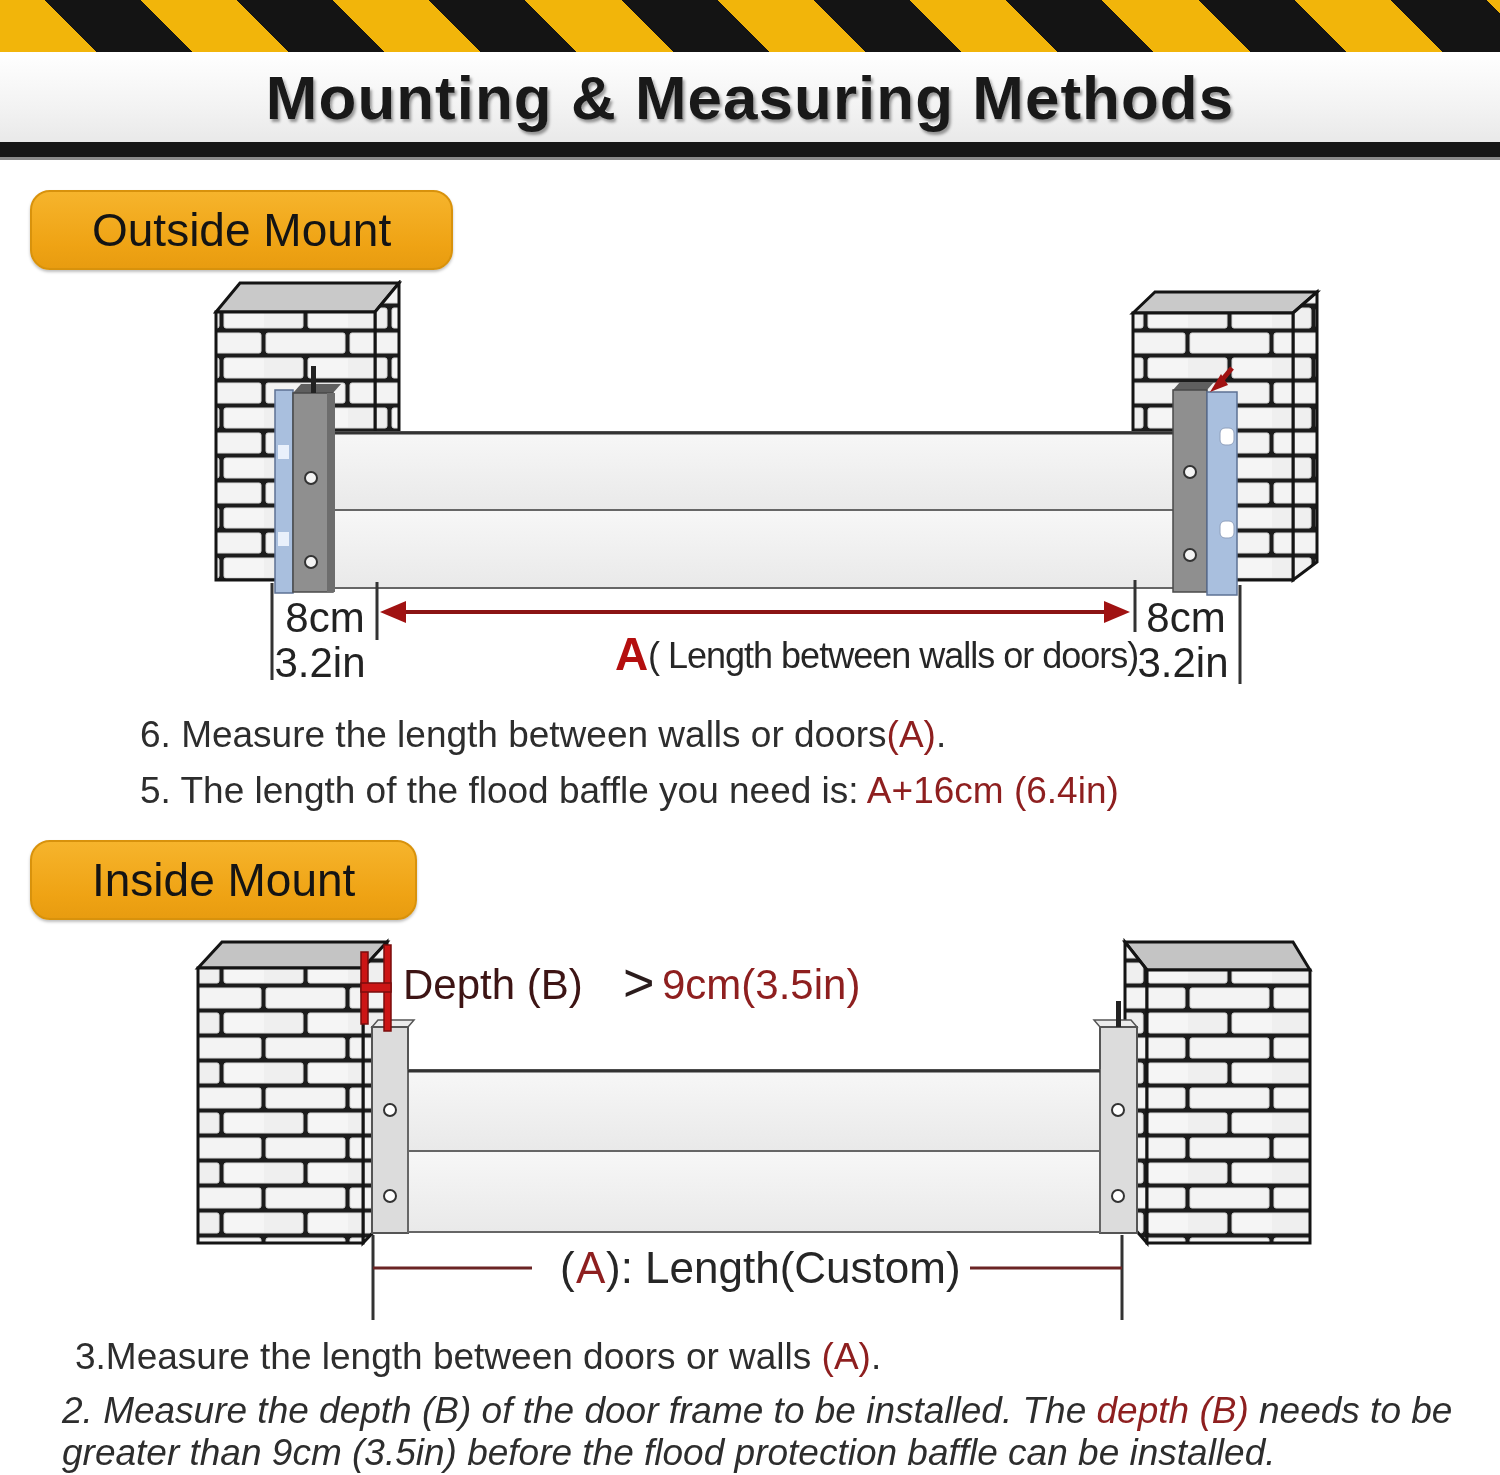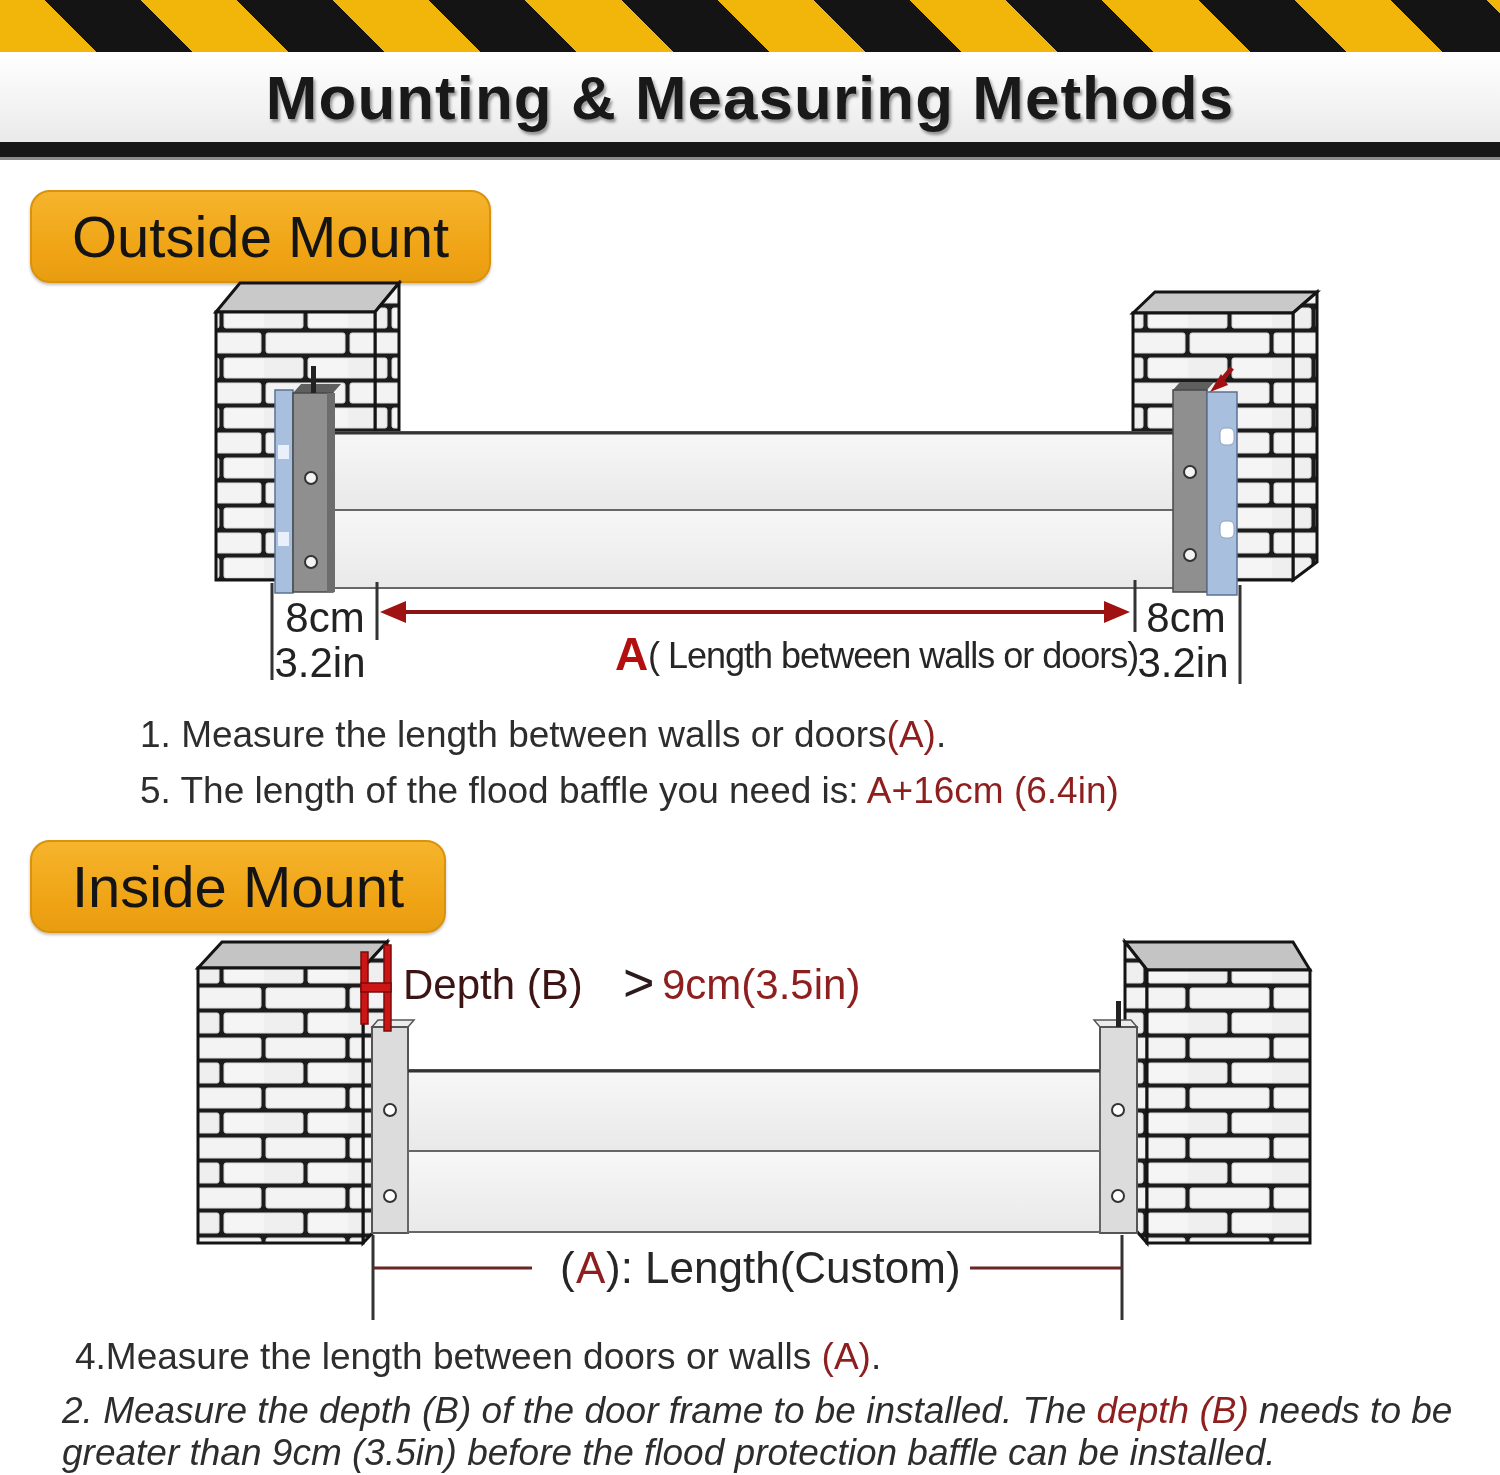--- a/index.html
+++ b/index.html
@@ -13,24 +13,24 @@
           box-shadow:0 2px 3px rgba(0,0,0,.35);}
   .title-band{position:absolute;left:0;top:52px;width:1500px;height:90px;
           background:linear-gradient(180deg,#ffffff 0%,#f3f3f3 60%,#e9e9e9 100%);
           display:flex;align-items:center;justify-content:center;}
   .title{margin:0;font-size:62px;font-weight:bold;letter-spacing:1px;color:#191919;
           text-shadow:0 -1px 0 rgba(255,255,255,.85), 2px 3px 3px rgba(0,0,0,.38);}
   .bar{position:absolute;left:0;top:142px;width:1500px;height:15px;background:#161616;
           border-bottom:3px solid #8a8a8a;}
 
   
-  .pill{position:absolute;display:inline-block;padding:11px 40px;
+  .pill{position:absolute;display:inline-block;padding:11px 60px;
         background:linear-gradient(180deg,#f6b42c 0%,#efa314 70%,#e89c10 100%);
         border:2px solid #d8920c;border-radius:20px;
-        font-size:58px;color:#141414;box-shadow:0 2px 3px rgba(0,0,0,.25);}
+        font-size:46px;color:#141414;box-shadow:0 2px 3px rgba(0,0,0,.25);}
   #outside-pill{left:30px;top:190px;}
   #inside-pill{left:30px;top:840px;}
 
   
   .diagram{position:absolute;}
   #outside-svg{left:180px;top:280px;}
   #inside-svg{left:180px;top:935px;}
   svg text{font-family:"Liberation Sans", sans-serif;}
 
   
@@ -127,21 +127,21 @@
     </g>
 
     <text x="145" y="352" font-size="42" fill="#222" text-anchor="middle">8cm</text>
     <text x="140" y="397" font-size="42" fill="#222" text-anchor="middle">3.2in</text>
     <text x="1006" y="352" font-size="42" fill="#222" text-anchor="middle">8cm</text>
     <text x="1003" y="397" font-size="42" fill="#222" text-anchor="middle">3.2in</text>
     <text x="435" y="390" font-size="46" font-weight="bold" fill="#b40f0f">A</text>
     <text x="468" y="388" font-size="36" fill="#262626" letter-spacing="-1">( Length between walls or doors)</text>
   </svg>
 
-  <div class="step" style="left:140px;top:714px"><span>1. Measure the length between walls or doors</span><span class="red">(A)</span><span>.</span></div>
+  <div class="step" style="left:140px;top:714px"><span>6. Measure the length between walls or doors</span><span class="red">(A)</span><span>.</span></div>
   <div class="step" style="left:140px;top:770px"><span>5. The length of the flood baffle you need is: </span><span class="red">A+16cm (6.4in)</span><span></span></div>
 
   <svg id="inside-svg" class="diagram" width="1170" height="400" viewBox="0 0 1170 400">
     <defs>
       <pattern id="brickI" patternUnits="userSpaceOnUse" width="84" height="50">
         <rect width="84" height="50" fill="#1c1c1c"></rect>
         <rect x="2" y="3" width="79" height="20" rx="2" fill="#f3f3f3" stroke="#d9d9d9" stroke-width="1"></rect>
         <rect x="-40" y="28" width="79" height="20" rx="2" fill="#efefef" stroke="#d9d9d9" stroke-width="1"></rect>
         <rect x="44" y="28" width="79" height="20" rx="2" fill="#f5f5f5" stroke="#d9d9d9" stroke-width="1"></rect>
       </pattern>
@@ -197,16 +197,16 @@
       <line x1="193" y1="300" x2="193" y2="385" stroke="#333" stroke-width="3"></line>
       <line x1="942" y1="300" x2="942" y2="385" stroke="#333" stroke-width="3"></line>
       <line x1="193" y1="333" x2="352" y2="333" stroke="#6b2525" stroke-width="3"></line>
       <line x1="790" y1="333" x2="942" y2="333" stroke="#6b2525" stroke-width="3"></line>
     </g>
     <text x="380" y="348" font-size="44" fill="#262626">(</text>
     <text x="396" y="348" font-size="44" fill="#8e1f1f">A</text>
     <text x="426" y="348" font-size="44" fill="#262626">): Length(Custom)</text>
   </svg>
 
-  <div class="step" style="left:75px;top:1336px"><span>4.Measure the length between doors or walls </span><span class="red">(A)</span><span>.</span></div>
+  <div class="step" style="left:75px;top:1336px"><span>3.Measure the length between doors or walls </span><span class="red">(A)</span><span>.</span></div>
   <div class="para" style="left:62px;top:1390px"><span>2. Measure the depth (B) of the door frame to be installed. The </span><span class="red">depth (B)</span><span> needs to be greater than 9cm (3.5in) before the flood protection baffle can be installed.</span></div>
 
 </div>
 
 </body></html>

